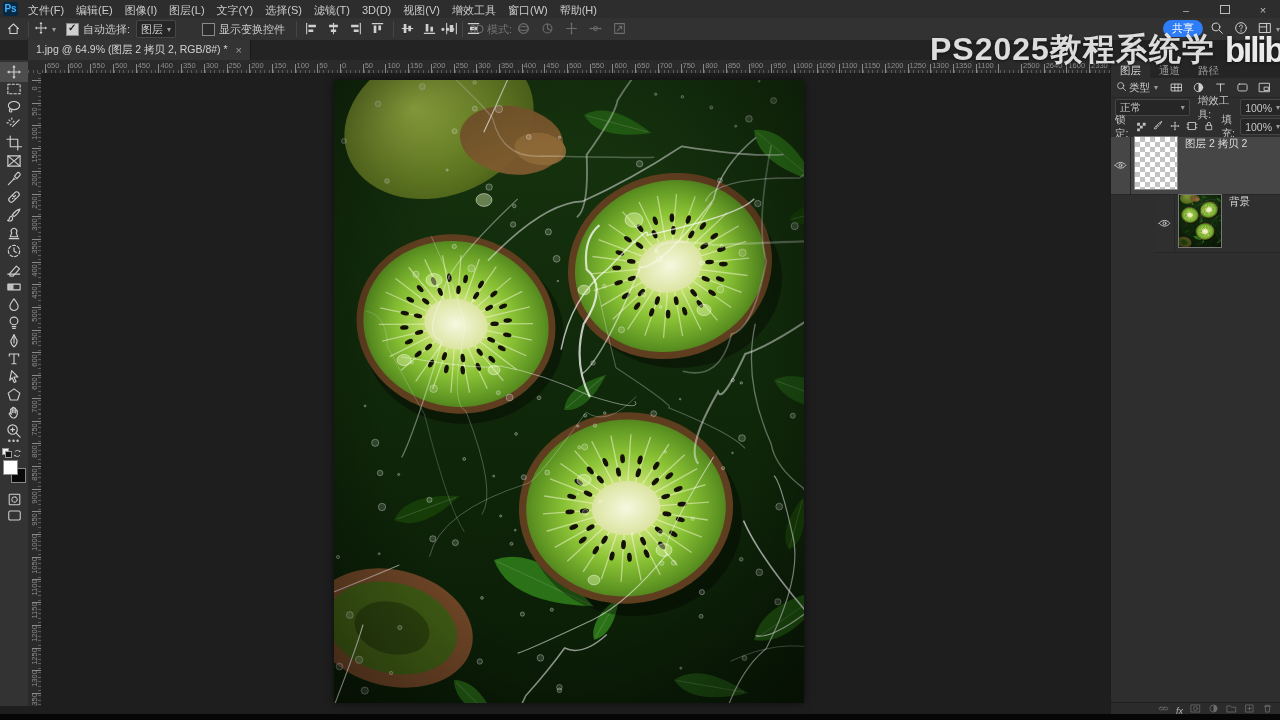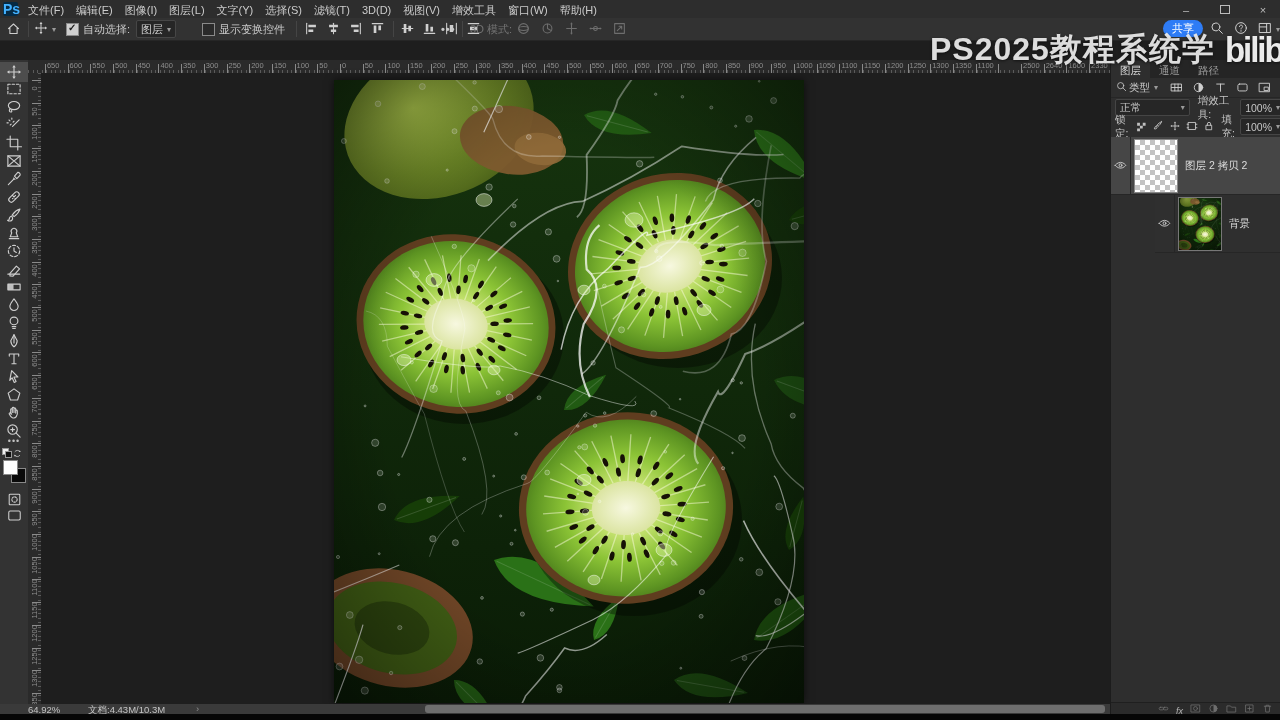--- a/index.html
+++ b/index.html
@@ -2,21 +2,21 @@
 <html><head>
 <meta charset="utf-8">
 <style>
   html,body{margin:0;padding:0;background:#000;}
   #app{position:relative;width:1280px;height:720px;background:#1e1e1e;overflow:hidden;
        font-family:"Liberation Sans",sans-serif;color:#cfcfcf;user-select:none;}
   .abs{position:absolute;}
   
   .menubar{position:absolute;left:0;top:0;width:1280px;height:18px;background:#2d2d2d;border-bottom:1px solid #222;}
   .ps-logo{position:absolute;left:3px;top:2px;width:15px;height:14px;background:#062a44;border-radius:2px;
-           color:#43b1ff;font-size:14px;font-weight:bold;text-align:center;line-height:14px;}
+           color:#43b1ff;font-size:10px;font-weight:bold;text-align:center;line-height:14px;}
   .menu-items{position:absolute;left:22px;top:0;height:18px;white-space:nowrap;}
   .menu-item{display:inline-block;padding:0 6px;font-size:11px;line-height:18px;color:#cccccc;cursor:default;}
   .win-controls{position:absolute;right:0;top:0;height:18px;}
   .win-btn{display:inline-block;width:34px;text-align:center;font-size:11px;line-height:16px;color:#bbb;}
   .restore-glyph{display:inline-block;width:8px;height:7px;border:1px solid #bbb;margin-top:4px;}
   
   .optionsbar{position:absolute;left:0;top:18px;width:1280px;height:22px;background:#323232;border-bottom:1px solid #262626;}
   .ob-item{position:absolute;top:0;height:22px;display:flex;align-items:center;font-size:11px;color:#c9c9c9;}
   .sep{position:absolute;top:3px;width:1px;height:16px;background:#454545;}
   .checkbox{display:inline-block;width:11px;height:11px;border:1px solid #8a8a8a;background:#2a2a2a;margin-right:4px;position:relative;}
@@ -60,21 +60,21 @@
   .pasteboard{position:absolute;left:41px;top:73px;width:1069px;height:633px;background:#1e1e1e;}
   .photo{position:absolute;left:293px;top:7px;width:470px;height:623px;box-shadow:0 0 8px rgba(0,0,0,.6);}
   
   .panel{position:absolute;left:1110px;top:60px;width:170px;height:654px;background:#2e2e2e;border-left:1px solid #1c1c1c;}
   .panel-tabs{position:absolute;left:0;top:0;width:170px;height:18px;background:#252525;}
   .panel-tab{display:inline-block;height:18px;line-height:18px;padding:0 9px;font-size:10.5px;color:#9b9b9b;}
   .panel-tab.active{background:#2e2e2e;color:#d6d6d6;}
   .prow{position:absolute;left:0;width:170px;display:flex;align-items:center;font-size:10.5px;color:#c6c6c6;}
   .field{height:15px;background:#262626;border:1px solid #454545;border-radius:2px;display:inline-flex;align-items:center;padding:0 4px;font-size:10.5px;}
   .licon{display:inline-flex;width:16px;justify-content:center;}
-  .layer-row{position:absolute;left:0;width:170px;height:57px;display:flex;align-items:center;border-bottom:1px solid #262626;background:#2f2f2f;}
+  .layer-row{position:absolute;left:0;width:170px;height:57px;display:flex;border-bottom:1px solid #262626;background:#2f2f2f;}
   .layer-row.selected{background:#464646;}
   .eye-col{width:19px;height:100%;display:flex;align-items:center;justify-content:center;border-right:1px solid #262626;}
   .thumb{width:42px;height:52px;margin-left:4px;outline:1px solid rgba(255,255,255,.35);}
   .thumb.checker{background-color:#fff;
     background-image:linear-gradient(45deg,#c3c3c3 25%,transparent 25%,transparent 75%,#c3c3c3 75%),
                      linear-gradient(45deg,#c3c3c3 25%,transparent 25%,transparent 75%,#c3c3c3 75%);
     background-size:10px 10px;background-position:0 0,5px 5px;}
   .layer-name{margin-left:8px;font-size:10.5px;color:#dcdcdc;flex:1;}
   .layer-lock{margin-right:8px;}
   .panel-footer{position:absolute;left:0;top:642px;width:170px;height:12px;background:#2b2b2b;border-top:1px solid #1f1f1f;
@@ -220,20 +220,26 @@
       </div>
     <div class="ob-item" style="left:1258px">
         <span id="ic-workspace"><svg class="ic" width="14" height="14" viewBox="0 0 17 17">
             <rect class="s" x="2" y="3" width="13" height="11"></rect>
             <path class="s" d="M10.5 3v11M2 7.2h8.5"></path>
           </svg></span>
         <span class="caret">▾</span>
       </div>
   </div>
 
+  <div class="tabbar">
+    <div class="doc-tab">
+      <span>1.jpg @ 64.9% (图层 2 拷贝 2, RGB/8#) *</span>
+      <span class="close">×</span>
+    </div>
+  </div>
 
   <div class="toolbar" id="toolbar">
       <div class="tool selected" style="top: 2px;">
         <svg class="ic" width="16" height="16" viewBox="0 0 17 17">
           <path class="s" d="M8.5 3v11M3 8.5h11"></path>
           <path class="f" d="M8.5 1l1.8 2.6H6.7zM8.5 16l1.8-2.6H6.7zM1 8.5l2.6-1.8v3.6zM16 8.5l-2.6-1.8v3.6z"></path>
         </svg>
       </div>
       <div class="tool" style="top: 20px;">
         <svg class="ic" width="16" height="16" viewBox="0 0 17 17">
@@ -989,25 +995,19 @@
         <span><svg class="ic dim" width="11" height="11" viewBox="0 0 17 17">
             <rect class="s" x="3" y="3" width="11" height="11"></rect>
             <path class="s" d="M8.5 5.8v5.4M5.8 8.5h5.4"></path>
           </svg></span>
         <span><svg class="ic dim" width="11" height="11" viewBox="0 0 17 17">
             <path class="s" d="M3.5 5h10M6.3 5V3.5h4.4V5M5 5l.8 9h5.4L12 5"></path>
           </svg></span>
       </div>
   </div>
 
-  <div class="statusbar">
-    <span class="abs" style="left:28px;top:0">64.92%</span>
-    <span class="abs" style="left:88px;top:0">文档:4.43M/10.3M</span>
-    <span class="abs" style="left:196px;top:-1px;color:#8f8f8f">›</span>
-    <div class="hscroll-thumb"></div>
-  </div>
   <div class="bottomstrip"></div>
 
   <div class="watermark">
     <span class="wm-text">PS2025教程系统学</span>
     <span class="wm-logo">bilibili</span>
   </div>
 </div>
 
 </body></html>

